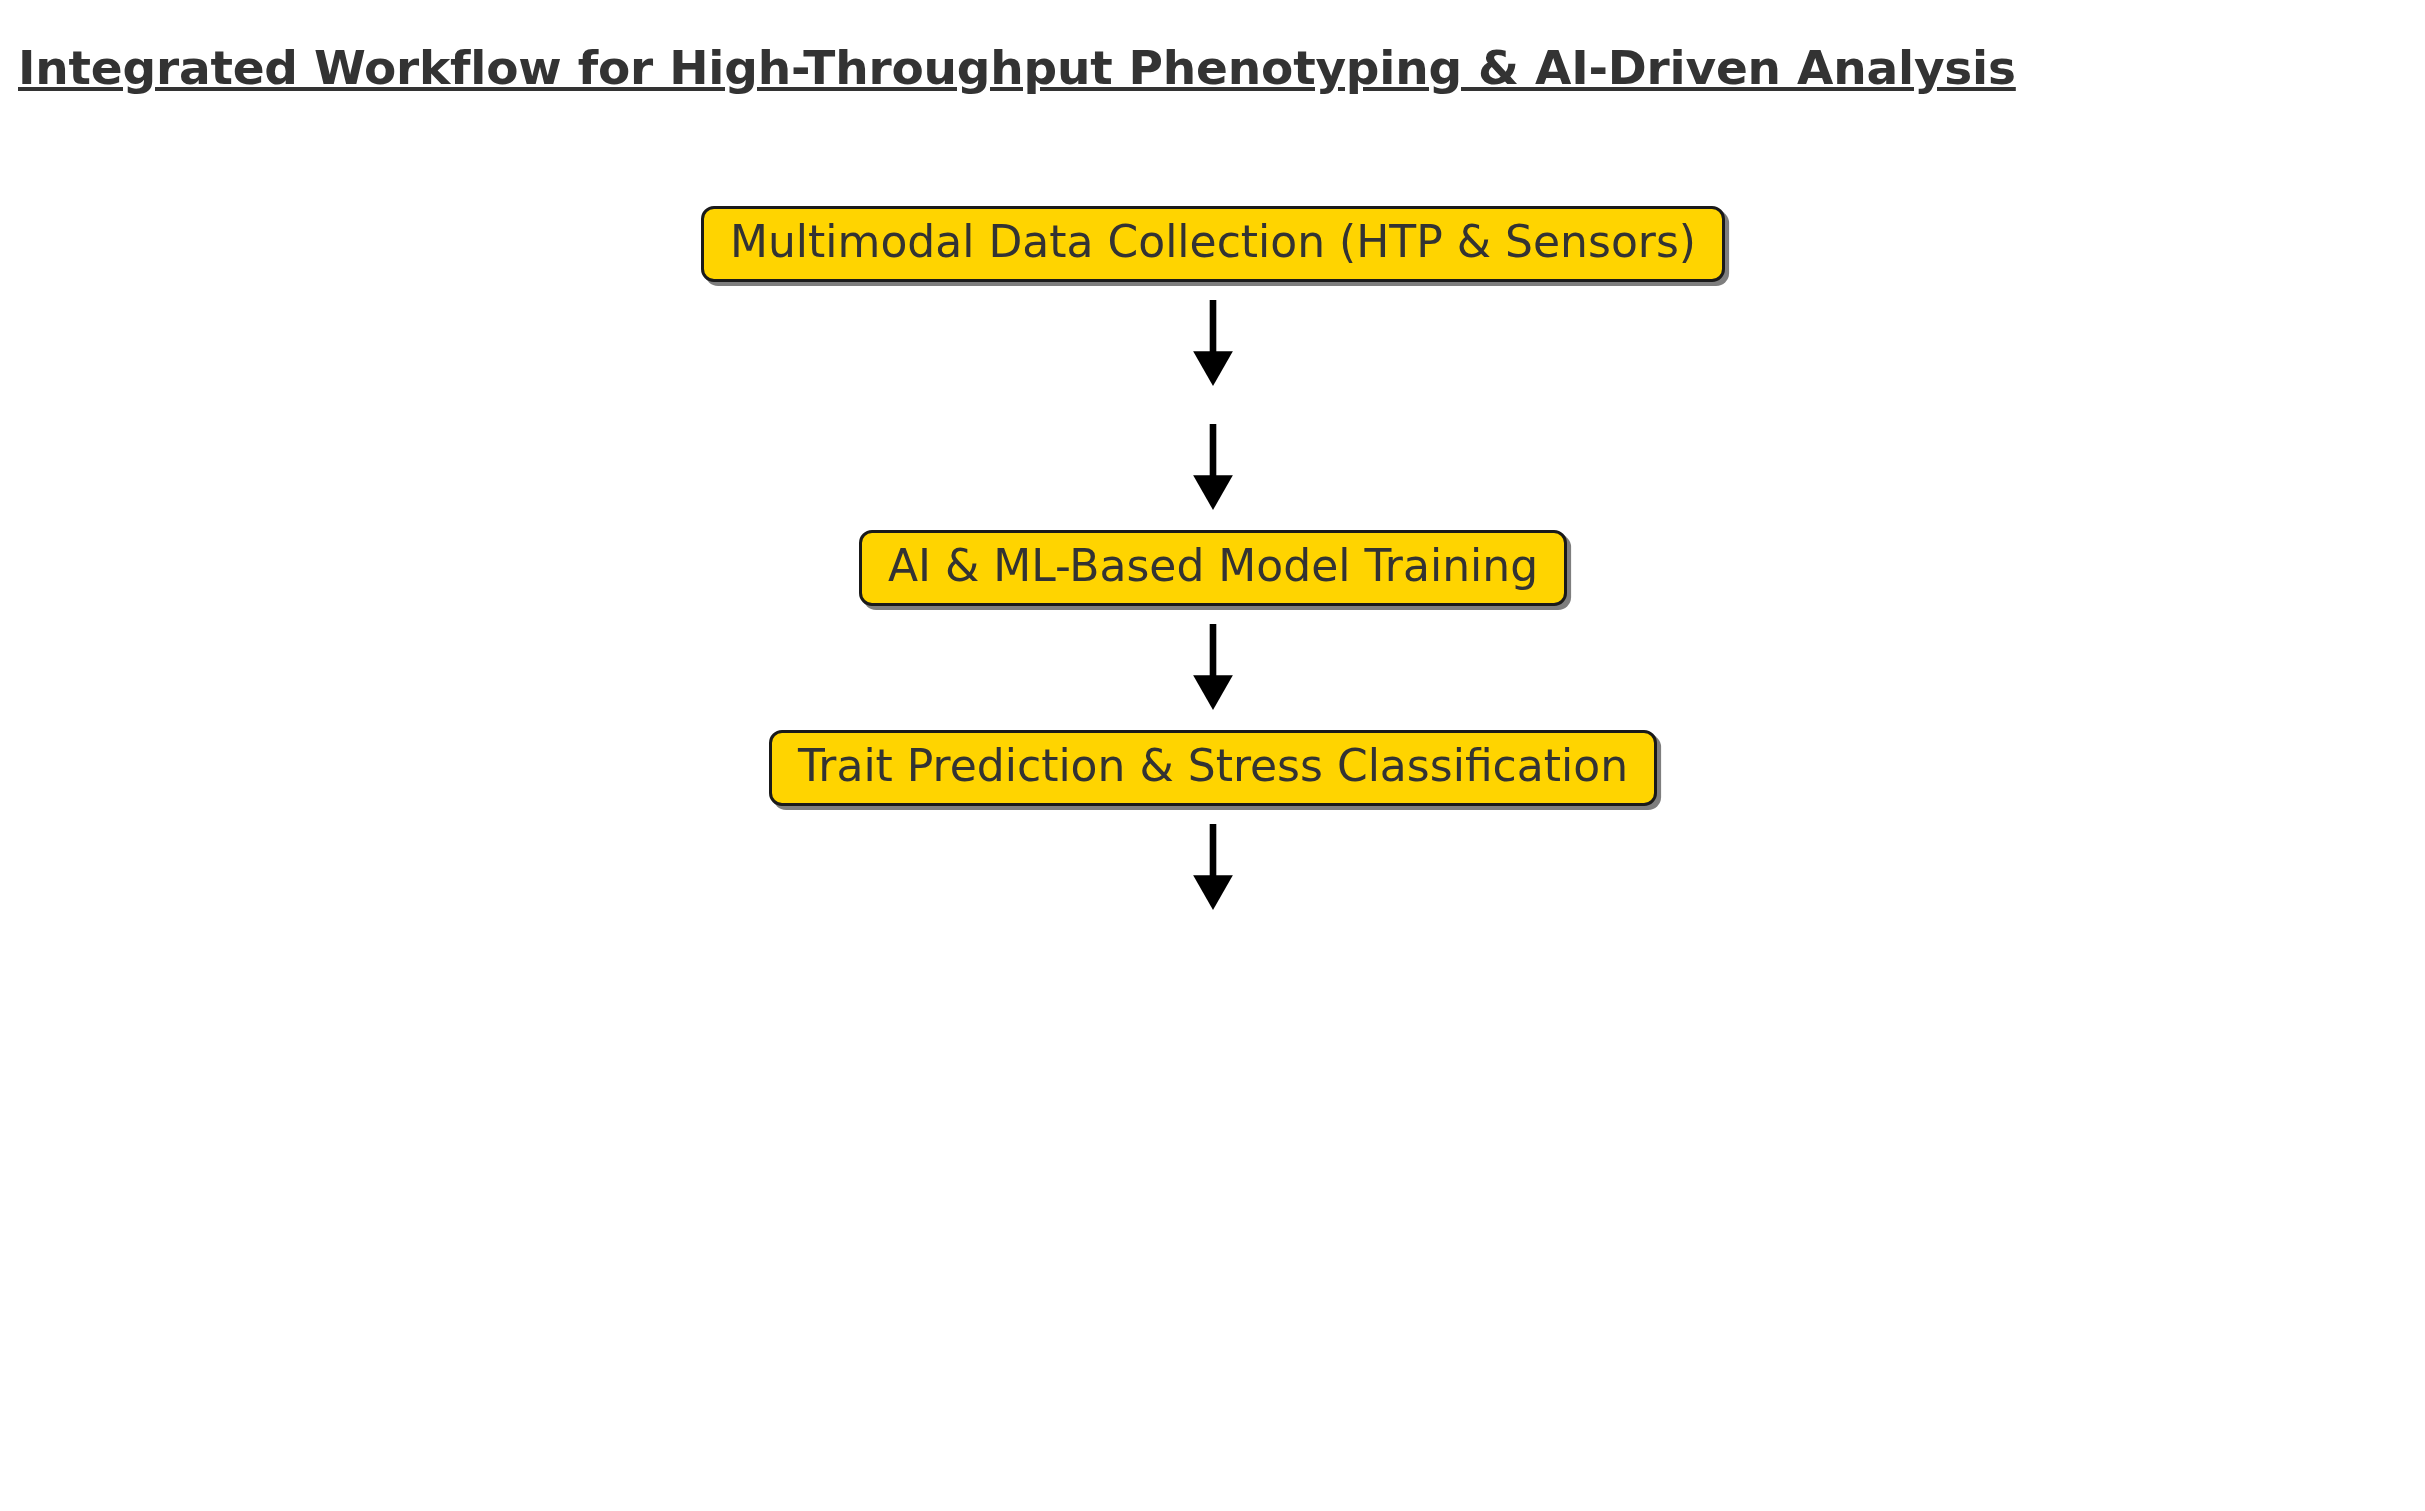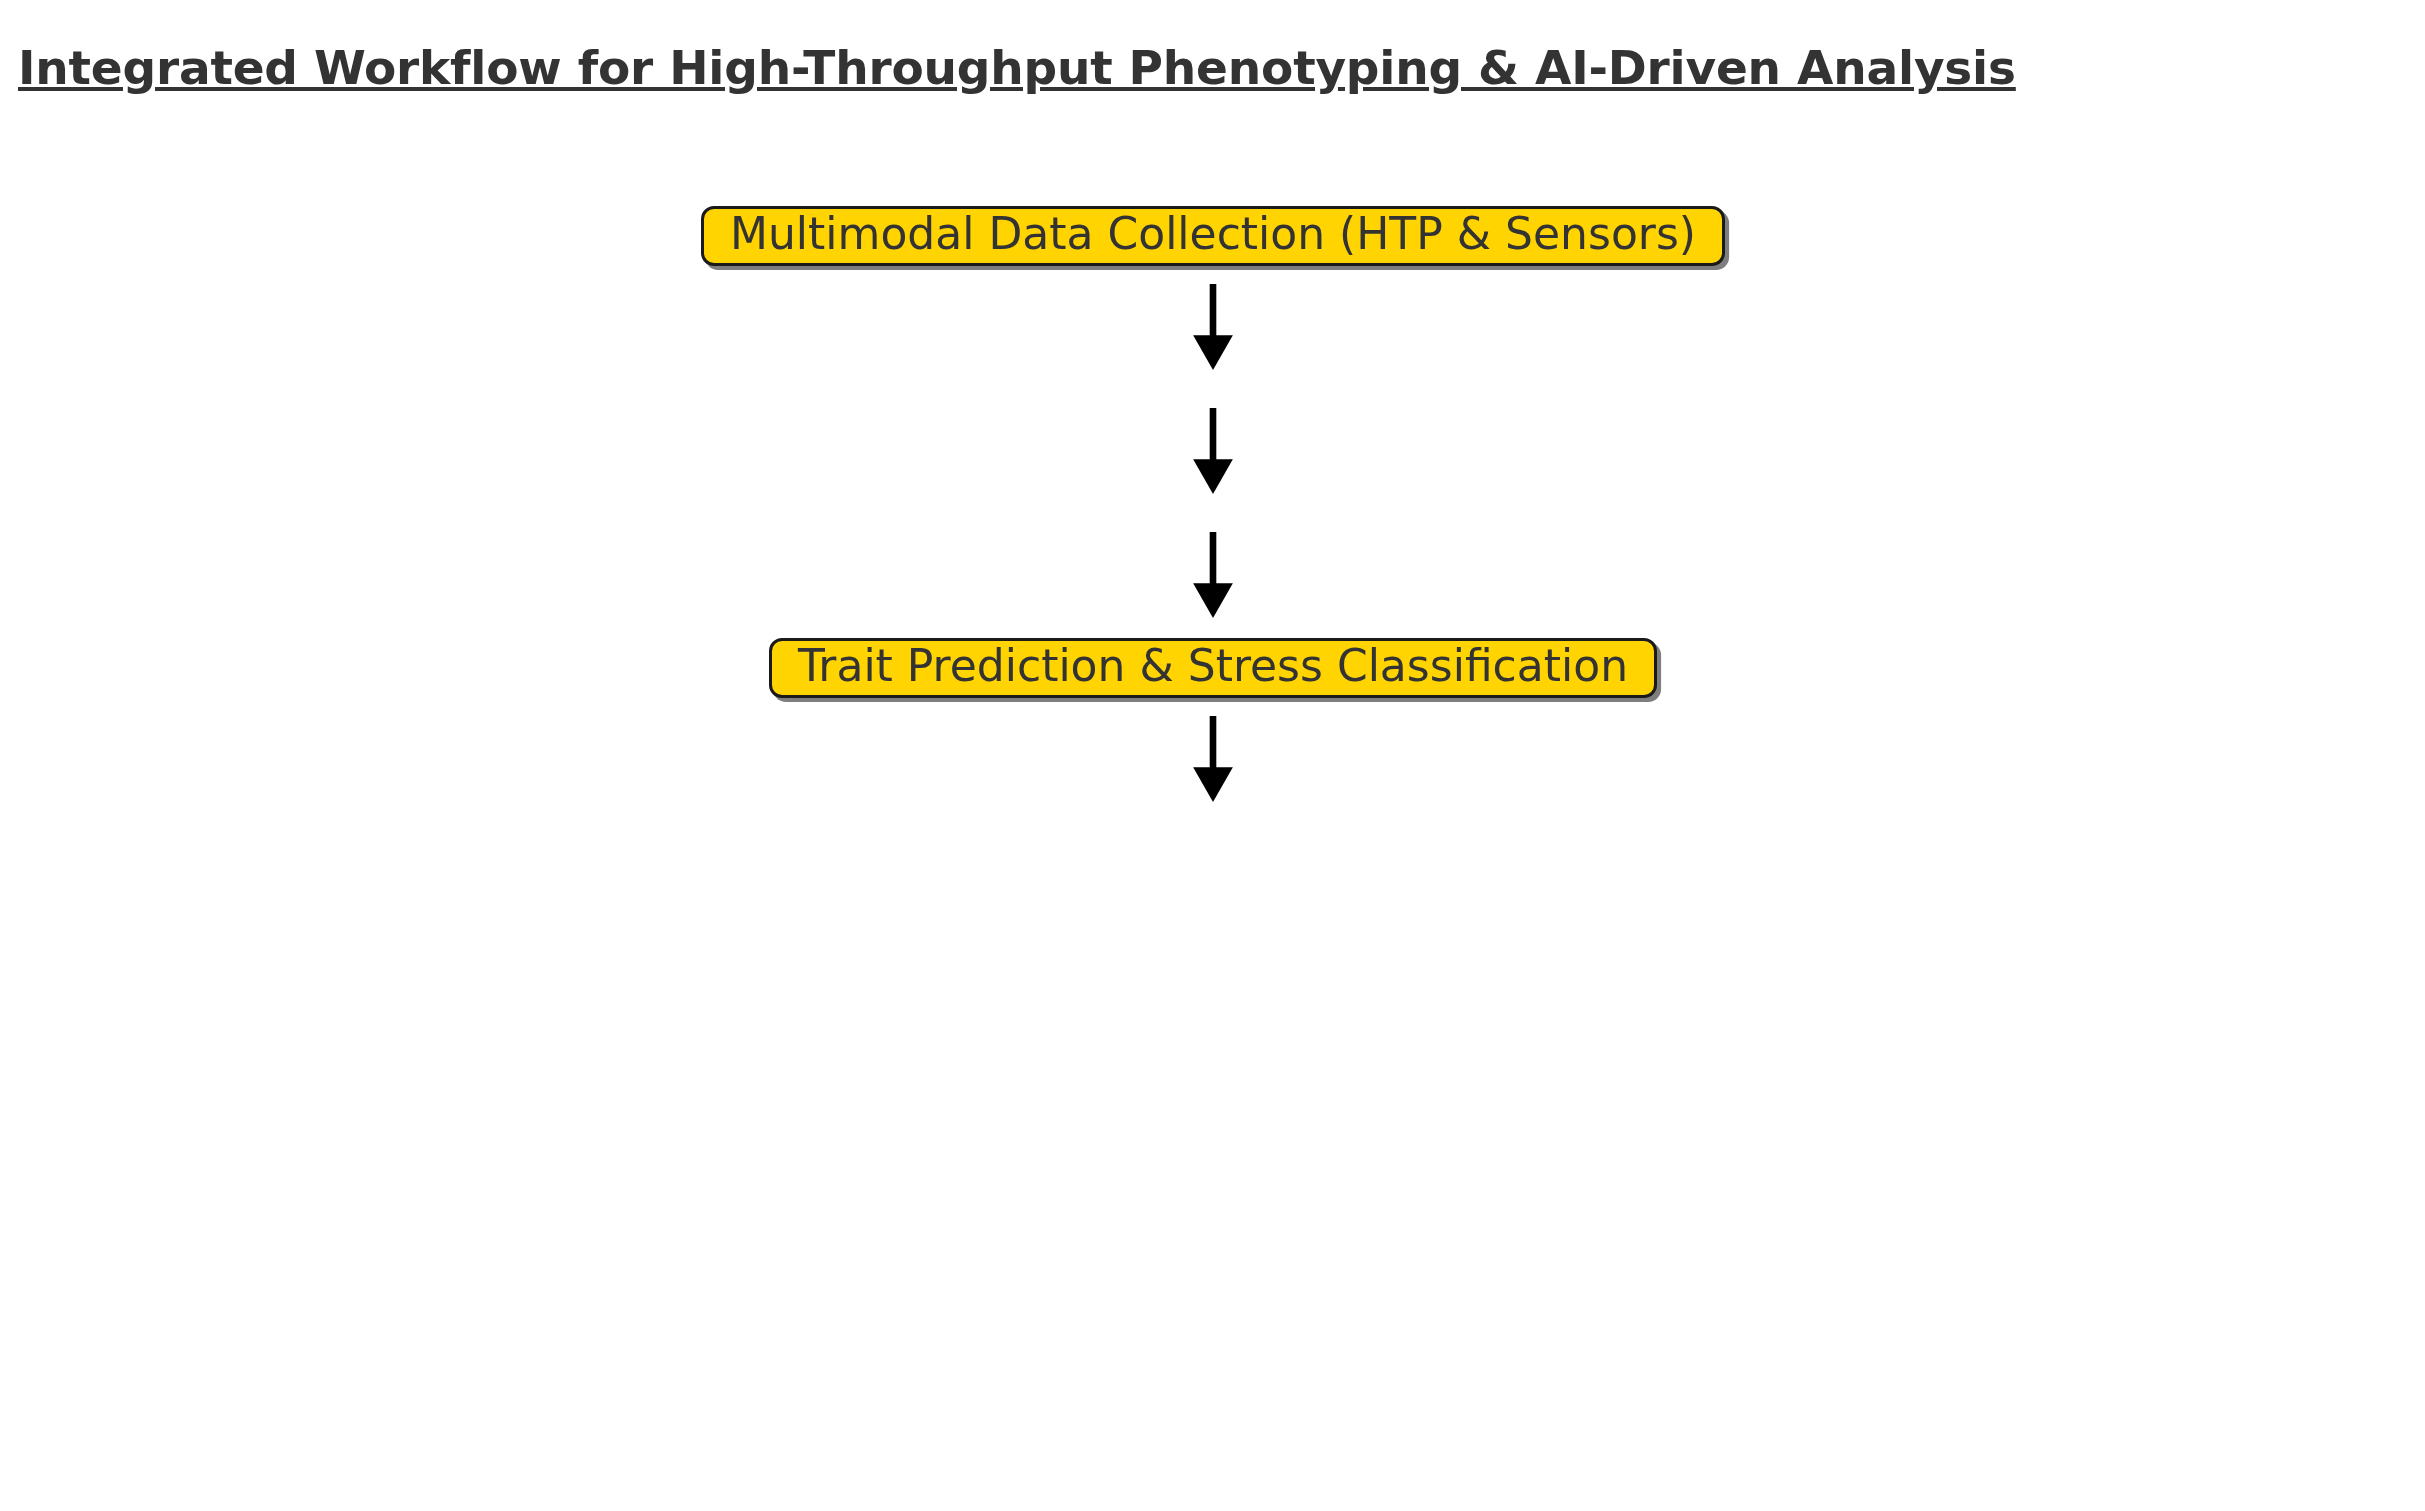--- a/index.html
+++ b/index.html
@@ -48,21 +48,21 @@
     background: #FFD400;
     border: 3.3px solid #1a1a1a;
     border-radius: 13px;
     color: #333333;
     font-size: 44px;
     line-height: 1;
     padding: 13px 26px 16.5px 26px;
     white-space: nowrap;
     box-shadow: 4.1px 4.1px 0 rgba(20,20,20,0.55);
     box-sizing: border-box;
-    height: 60px;
+    height: 76px;
     display: flex;
     align-items: center;
     justify-content: center;
   }
 
   .arrow {
     width: 58px;
     height: 86px;
     display: block;
     margin: 18px 0 20px 0;
@@ -83,20 +83,23 @@
     <line x1="35" y1="0" x2="35" y2="74" stroke="#000000" stroke-width="8"></line>
     <polygon points="35,104 11,62 59,62" fill="#000000"></polygon>
   </svg>
 
 
   <svg class="arrow" viewBox="0 0 70 104">
     <line x1="35" y1="0" x2="35" y2="74" stroke="#000000" stroke-width="8"></line>
     <polygon points="35,104 11,62 59,62" fill="#000000"></polygon>
   </svg>
 
+  <div class="flow-step">
+    <div class="node">AI &amp; ML-Based Model Training</div>
+  </div>
 
   <svg class="arrow" viewBox="0 0 70 104">
     <line x1="35" y1="0" x2="35" y2="74" stroke="#000000" stroke-width="8"></line>
     <polygon points="35,104 11,62 59,62" fill="#000000"></polygon>
   </svg>
 
   <div class="flow-step">
     <div class="node">Trait Prediction &amp; Stress Classification</div>
   </div>
 

